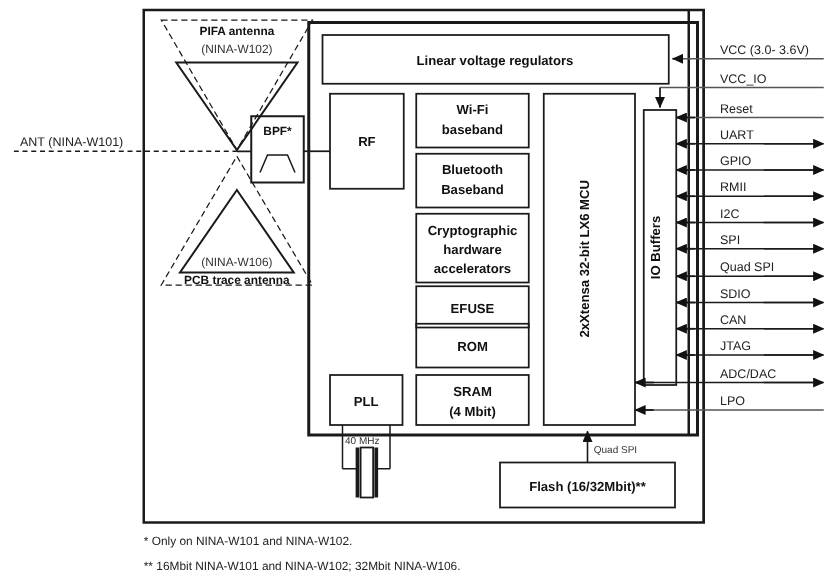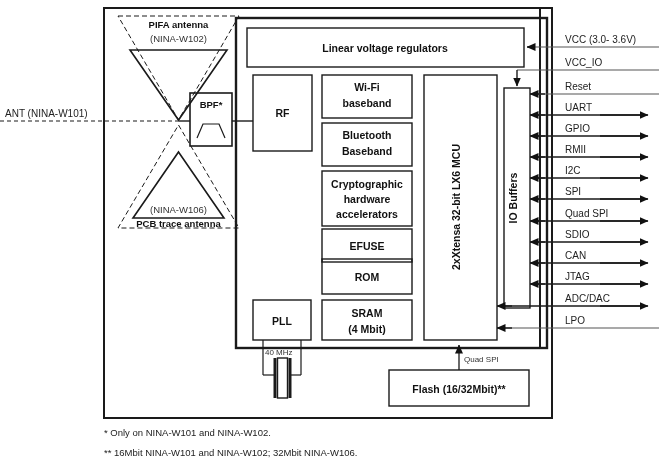--- a/index.html
+++ b/index.html
@@ -1,21 +1,21 @@
 <!DOCTYPE html>
 <html><head>
 <meta charset="utf-8">
 <style>
   html,body{margin:0;padding:0;background:#ffffff;}
   body{
     width:659px;height:463px;position:relative;overflow:hidden;
     font-family:"Liberation Sans", sans-serif;
     color:#1a1a1a;
   }
-  #stage{position:absolute;left:0;top:0;width:637px;height:463px;}
+  #stage{position:absolute;left:11px;top:0;width:637px;height:463px;}
   svg{position:absolute;left:0;top:0;width:659px;height:463px;}
 
   
   .blkTitle{font-family:"Liberation Sans", sans-serif;font-weight:bold;font-size:10.5px;fill:#111;}
   .blkTitleSm{font-family:"Liberation Sans", sans-serif;font-weight:bold;font-size:9.5px;fill:#111;}
   .sigLabel{font-family:"Liberation Sans", sans-serif;font-weight:normal;font-size:10px;fill:#222;}
   .antLabel{font-family:"Liberation Sans", sans-serif;font-weight:bold;font-size:9.5px;fill:#111;}
   .antLabelLight{font-family:"Liberation Sans", sans-serif;font-weight:normal;font-size:9.5px;fill:#333;}
   .smallNote{font-family:"Liberation Sans", sans-serif;font-weight:normal;font-size:8px;fill:#333;}
   .footnote{font-family:"Liberation Sans", sans-serif;font-weight:normal;font-size:9.5px;fill:#222;}

